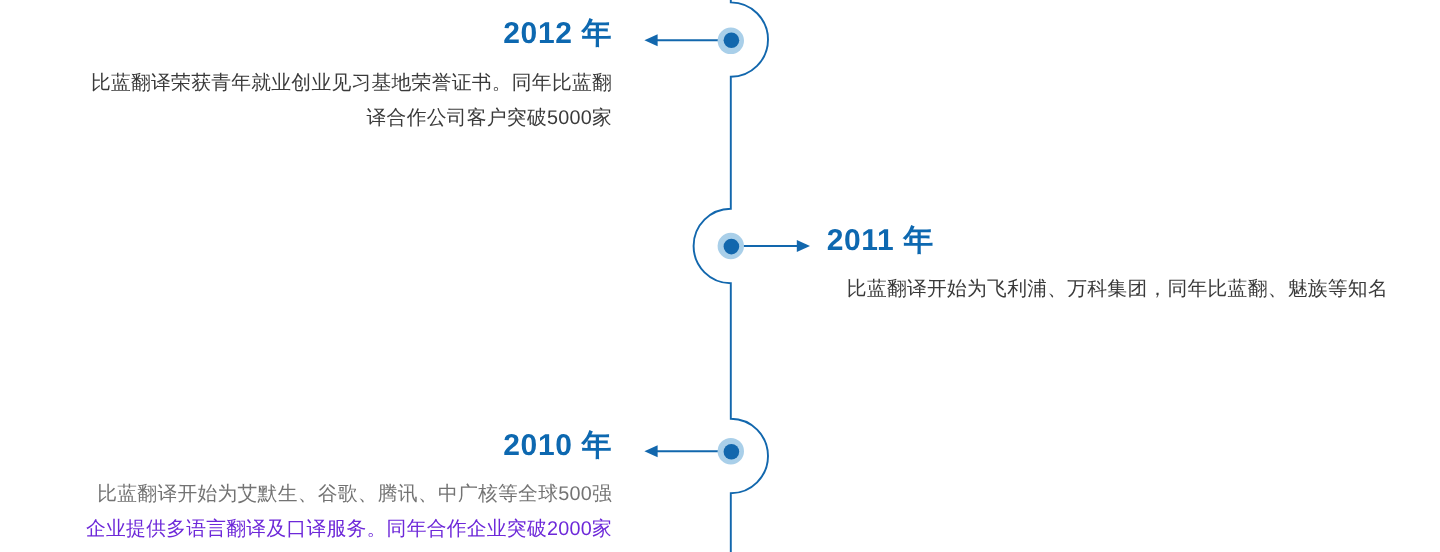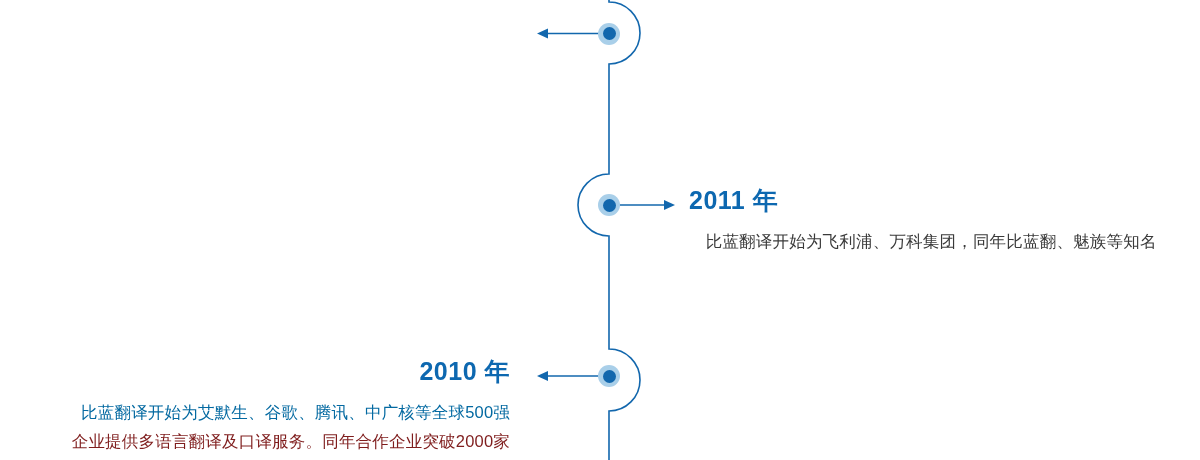--- a/index.html
+++ b/index.html
@@ -105,29 +105,36 @@
     <g>
       <line x1="600" y1="376" x2="546" y2="376" stroke="#1267ad" stroke-width="1.6"></line>
       <path d="M 537 376 L 548 371 L 548 381 Z" fill="#1267ad"></path>
     </g>
   </svg>
 
   <div class="node-dot" style="left: 598px; top: 22.5px; background: rgb(169, 207, 233);"></div>
   <div class="node-dot" style="left: 598px; top: 194px; background: rgb(169, 207, 233);"></div>
   <div class="node-dot" style="left: 598px; top: 365px; background: rgb(169, 207, 233);"></div>
 
+  <div class="entry entry-left" style="left:20px; top:16px; width:490px;">
+    <div class="year-label" style="color: rgb(13, 104, 176);">2012 年</div>
+    <div class="entry-desc" style="margin-top: 14px; color: rgb(58, 58, 58);">
+      <div style="color: rgb(58, 58, 58);">比蓝翻译荣获青年就业创业见习基地荣誉证书。同年比蓝翻</div>
+      <div style="color: rgb(58, 58, 58);">译合作公司客户突破5000家</div>
+    </div>
+  </div>
 
   <div class="entry entry-right" style="left:689px; top:188px; width:480px;">
     <div class="year-label" style="color: rgb(13, 104, 176);">2011 年</div>
     <div class="entry-desc" style="margin-top: 14px; color: rgb(58, 58, 58);">
       <div style="color: rgb(58, 58, 58);">　比蓝翻译开始为飞利浦、万科集团，同年比蓝翻、魅族等知名</div>
     </div>
   </div>
 
   <div class="entry entry-left" style="left:20px; top:359px; width:490px;">
     <div class="year-label" style="color: rgb(13, 104, 176);">2010 年</div>
     <div class="entry-desc" style="margin-top: 14px; color: rgb(58, 58, 58);">
-      <div style="color: #0369a1;">比蓝翻译开始为艾默生、谷歌、腾讯、中广核等全球500强</div>
-      <div style="color: #7f1d1d;">企业提供多语言翻译及口译服务。同年合作企业突破2000家</div>
+      <div style="color: #737373;">比蓝翻译开始为艾默生、谷歌、腾讯、中广核等全球500强</div>
+      <div style="color: #6d28d9;">企业提供多语言翻译及口译服务。同年合作企业突破2000家</div>
     </div>
   </div>
 
 </div>
 
 </body></html>

